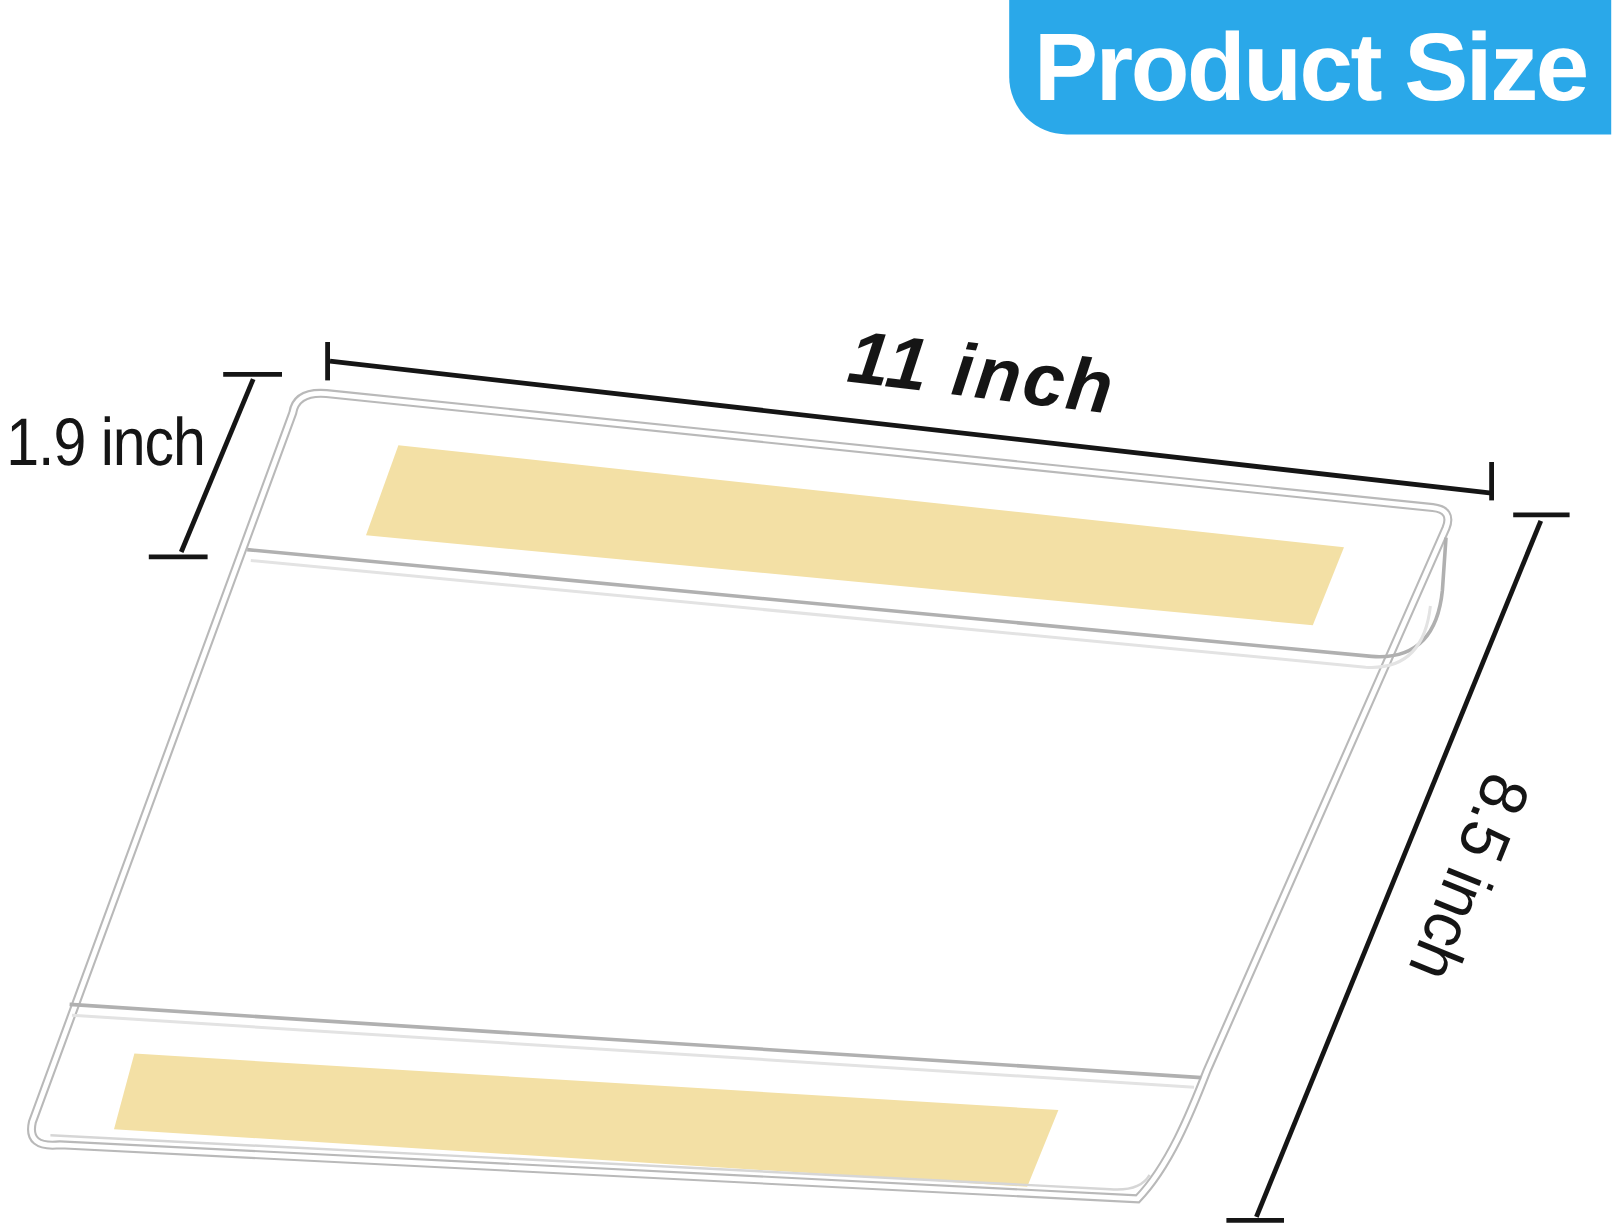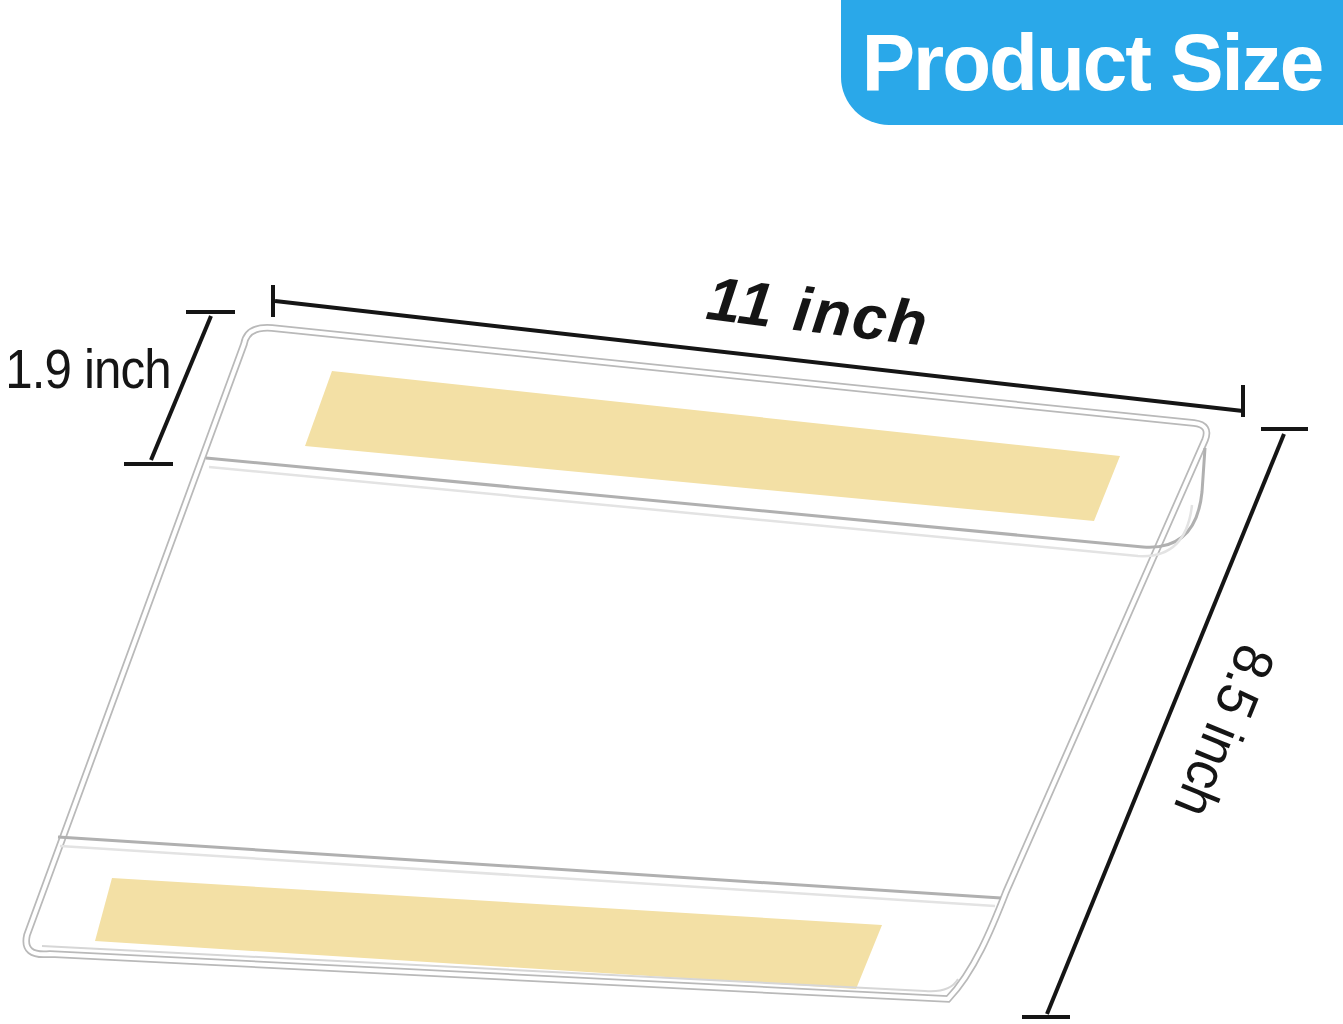--- a/index.html
+++ b/index.html
@@ -26,21 +26,21 @@
   .panel-core{fill:none;stroke:#ffffff;stroke-width:4;}
   .flap-dark{fill:none;stroke:#B0B0B0;stroke-width:3;}
   .flap-light{fill:none;stroke:var(--edge_light);stroke-width:2.5;}
   .inner-line{fill:none;stroke:#D6D6D6;stroke-width:2;}
   .strip{fill:var(--strip);stroke:none;}
   .dim{stroke:var(--ink);stroke-width:4;stroke-linecap:butt;fill:none;}
 
   .banner{
     position:absolute;
     left:841px;top:0;
-    width:502px;height:125px;
+    width:502px;height:112px;
     background:var(--accent);
     border-bottom-left-radius:48px;
     display:flex;align-items:center;justify-content:center;
   }
   .banner span{
     font-size:80px;
     font-weight:bold;
     letter-spacing:-2px;
     color:var(--banner_text);
     white-space:nowrap;

